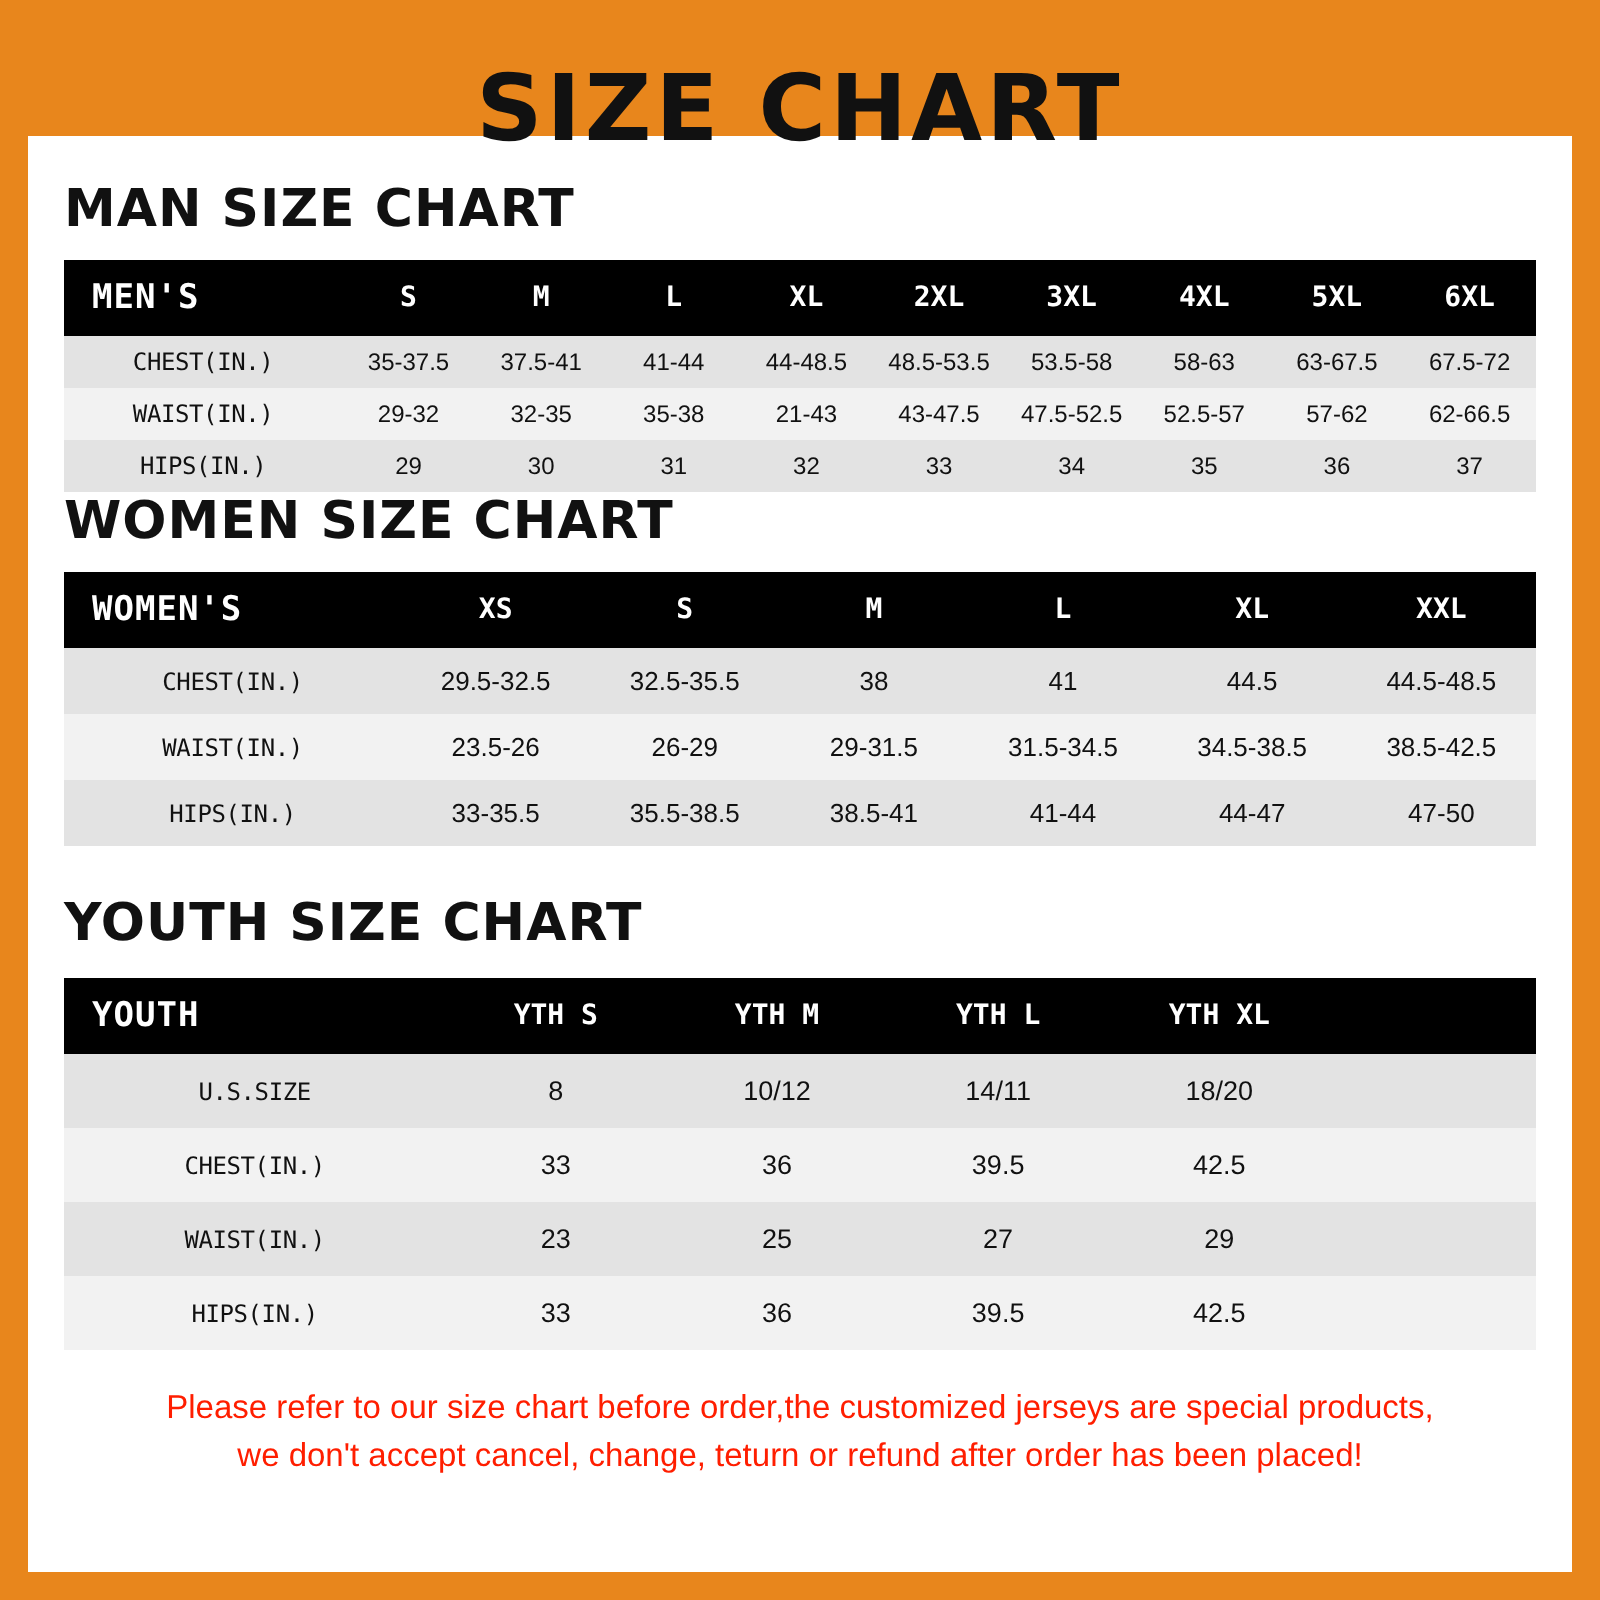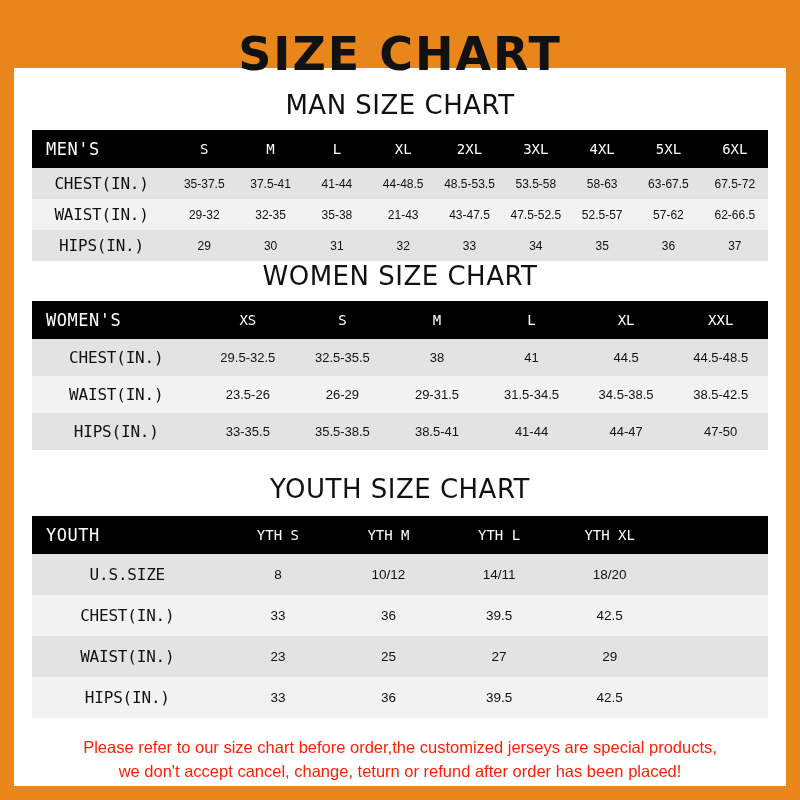--- a/index.html
+++ b/index.html
@@ -35,23 +35,22 @@
     font-size: 46px;
     letter-spacing: 2px;
     color: #111111;
     line-height: 1;
     margin-top: 40px;
   }
   .content {
     padding: 0 18px;
   }
   .section-title {
-    text-align: center;
     font-family: "DejaVu Sans", sans-serif;
-    font-weight: normal;
+    font-weight: bold;
     font-size: 26px;
     color: #111111;
     letter-spacing: 0.5px;
   }
   .t-man { margin-top: 22px; margin-bottom: 10px; }
   .t-women { margin-bottom: 10px; }
   .t-youth { margin-top: 24px; margin-bottom: 12px; }
 
   table.size-table {
     width: 100%;
@@ -63,35 +62,35 @@
     text-align: center;
     font-size: 12.5px;
     color: #111111;
     padding: 5px 0;
     font-family: "Liberation Sans", sans-serif;
   }
   table.size-table thead th {
     background: #000000;
     color: #ffffff;
     font-family: "DejaVu Sans Mono", monospace;
-    font-weight: normal;
+    font-weight: bold;
     font-size: 14px;
     padding: 9px 0;
   }
   table.size-table thead th.corner {
     text-align: left;
     padding-left: 14px;
     font-size: 17px;
     letter-spacing: 0.5px;
   }
   table.size-table tbody tr.odd td { background: #e3e3e3; }
   table.size-table tbody tr.even td { background: #f2f2f2; }
   table.size-table tbody td.rowlabel {
     font-family: "DejaVu Sans Mono", monospace;
-    font-size: 16px;
+    font-size: 12px;
     letter-spacing: -0.2px;
     text-align: center;
   }
   
   .men-table tbody td { padding: 6px 0; font-size: 12px; }
   .men-table thead th { font-size: 13.5px; }
   .men-table thead th.corner { font-size: 17px; }
 
   .women-table tbody td { padding: 9px 0; font-size: 13px; }
   .women-table thead th { font-size: 16px; }

